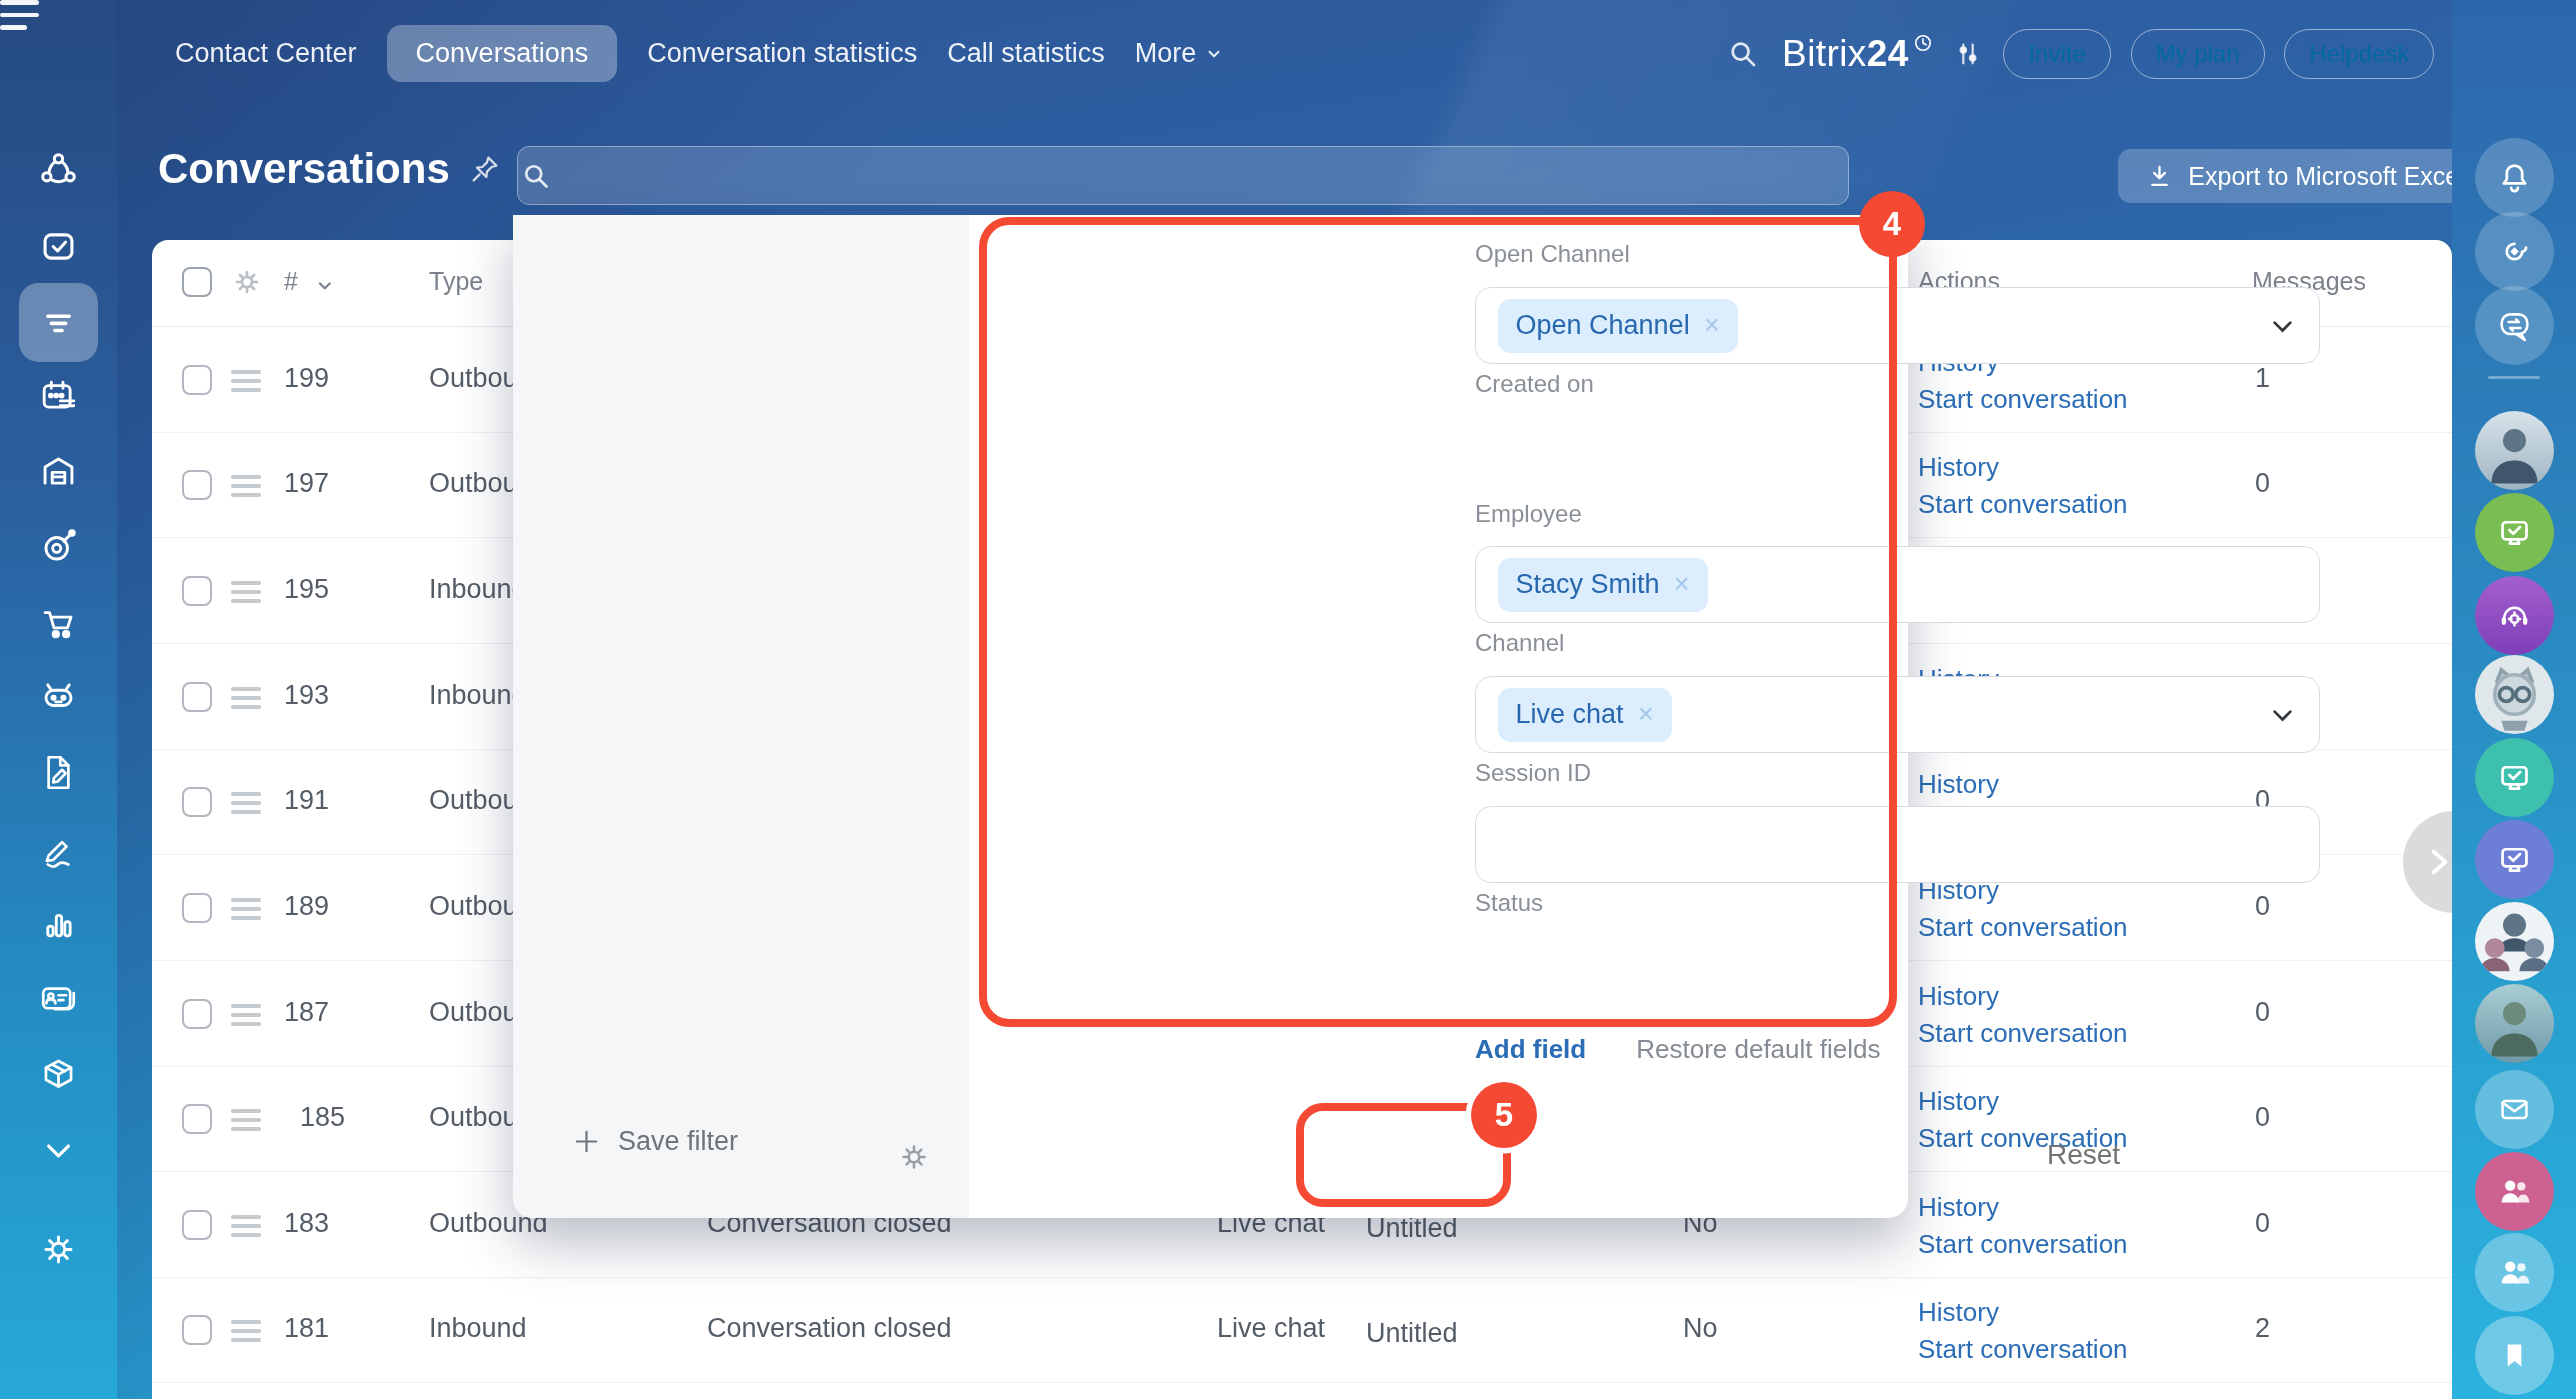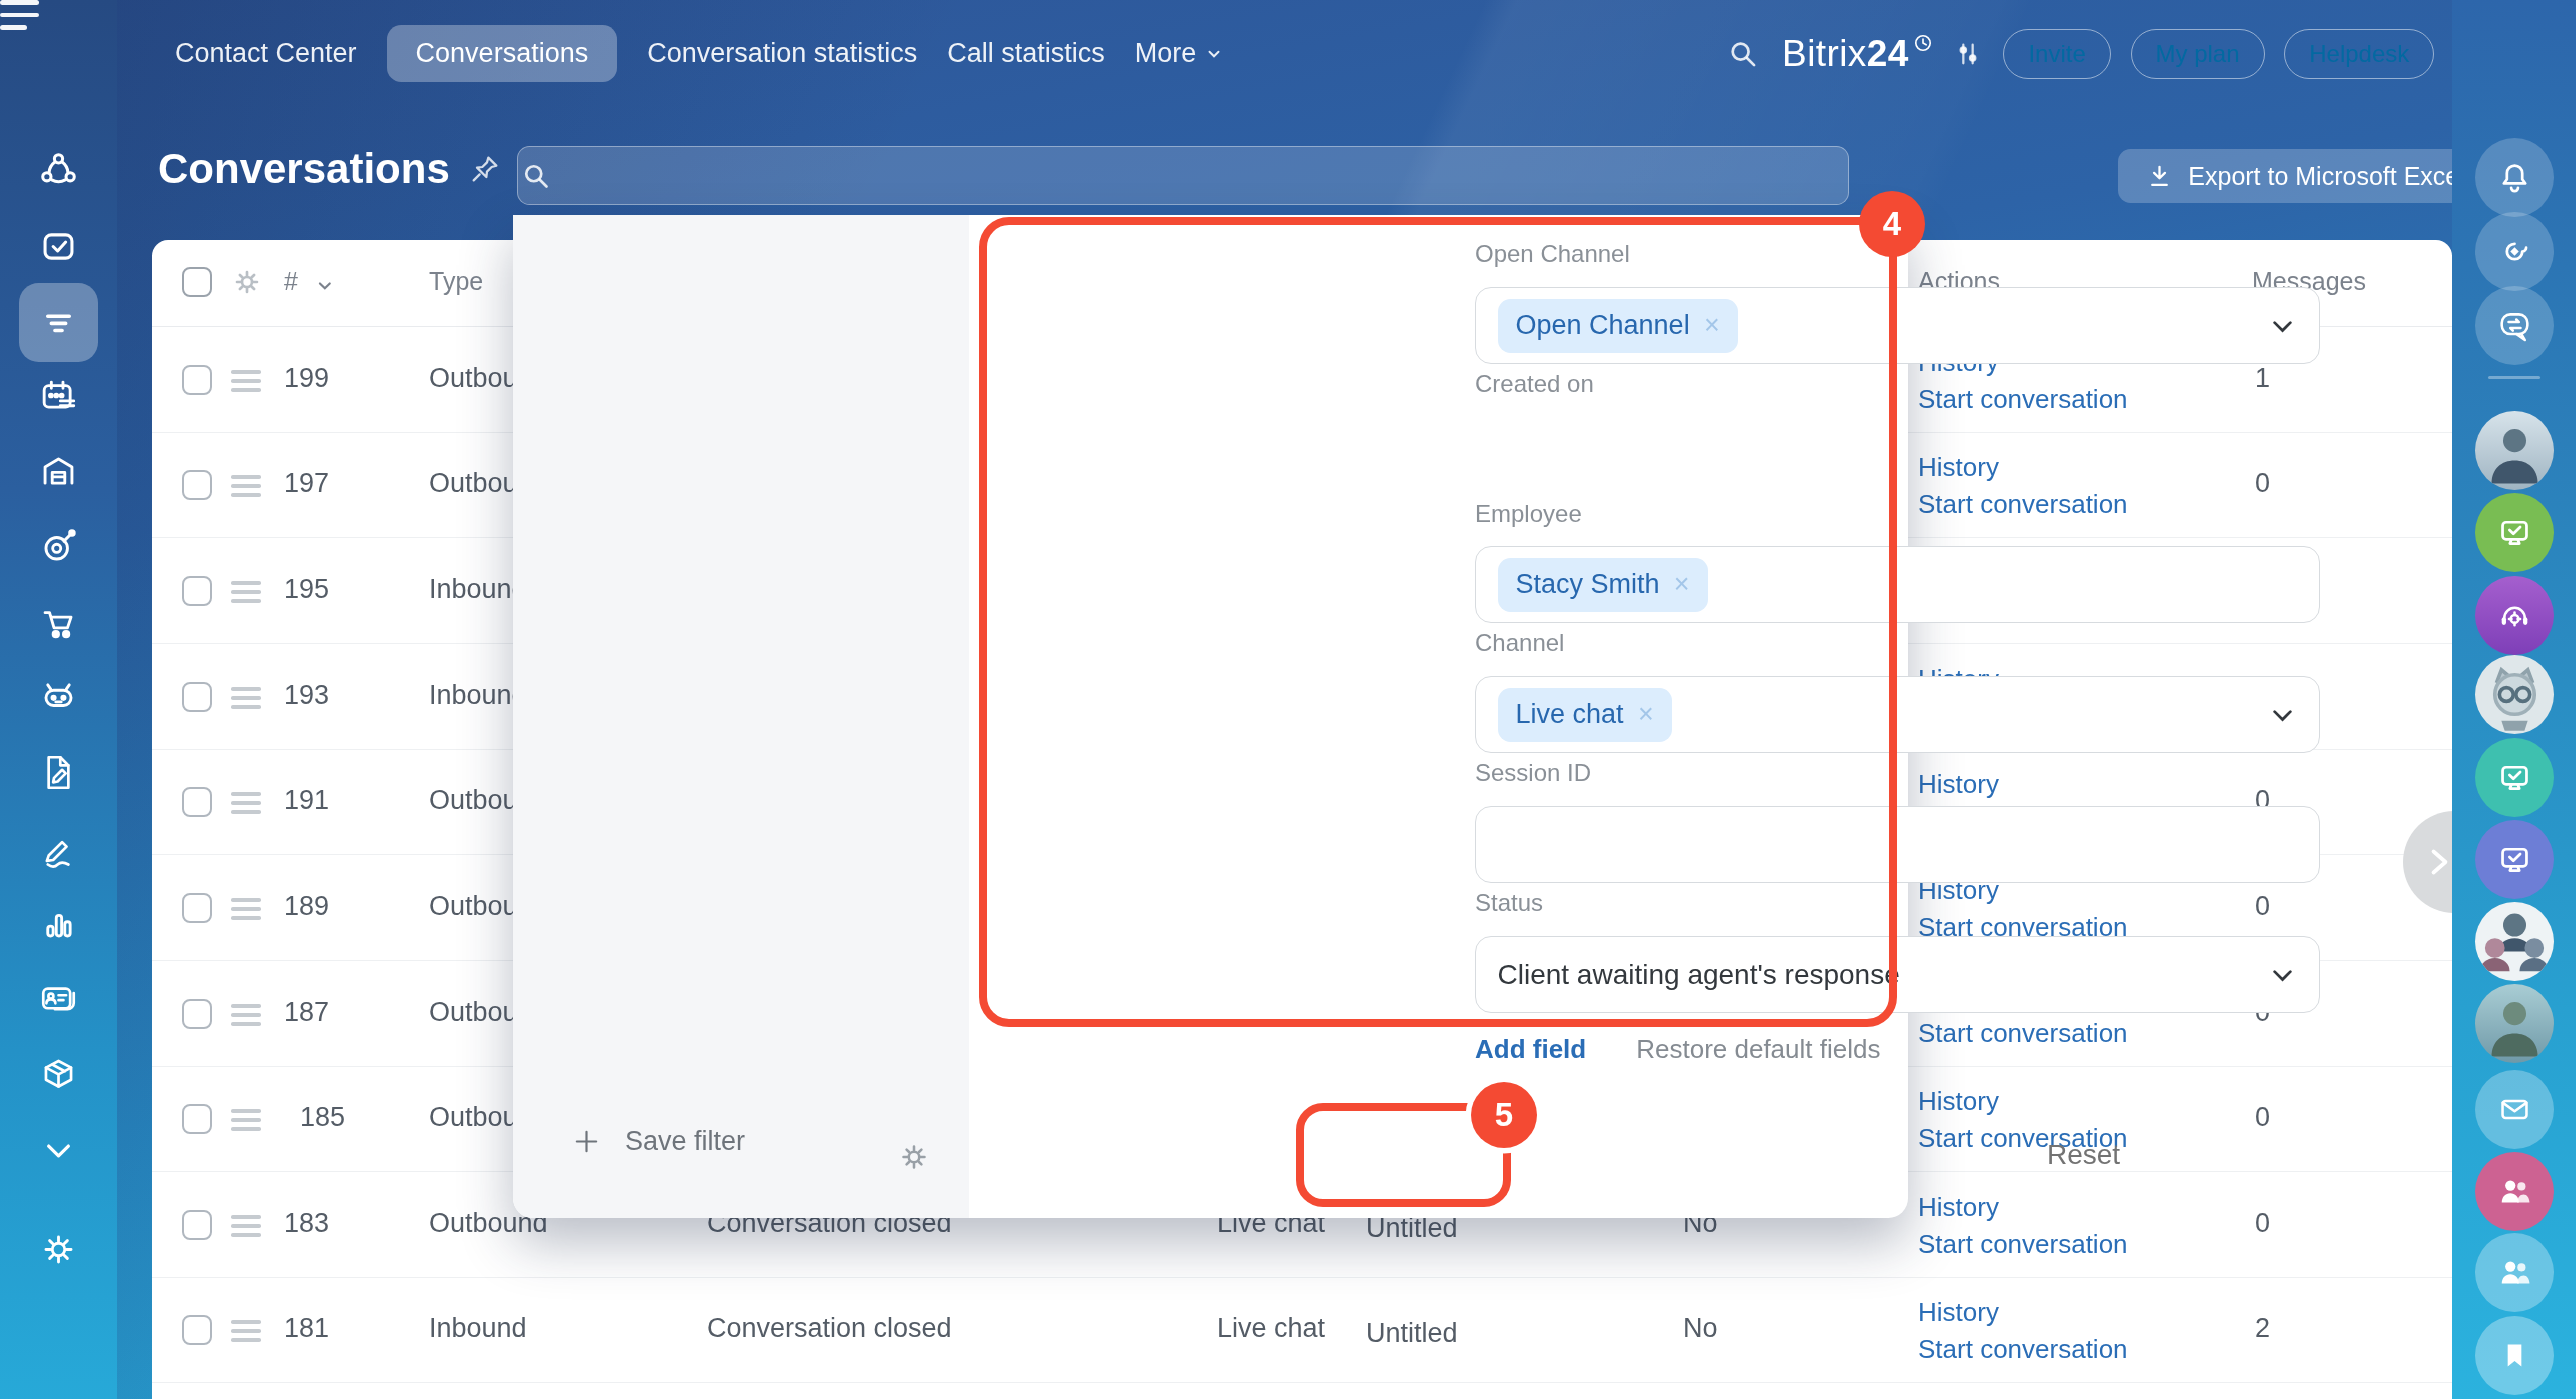--- a/index.html
+++ b/index.html
@@ -68,21 +68,21 @@
   .fp-right{flex:1;position:relative;border-radius:0 0 19.7px 0}
   .fld-label{position:absolute;left:506px;font-size:24px;color:#8a9097}
   .fld-box{position:absolute;left:506px;width:845px;height:77px;border:1.8px solid #d7dbdf;border-radius:16px;
       box-sizing:border-box;display:flex;align-items:center;padding:0 21.5px;cursor:pointer;background:#fff}
   .fld-box input{border:none;outline:none;flex:1;font-size:28px;font-family:inherit;background:transparent}
   .fld-value{font-size:28px;color:#33383d}
   .tag{background:#dcedfd;border-radius:12.5px;height:54px;display:flex;align-items:center;
       padding:0 18px;font-size:27px;color:#2767ae;gap:14.3px}
   .tag .x{color:#a3c6e9;font-size:27px;cursor:pointer}
   .chev{position:absolute;right:23px;top:50%;transform:translateY(-50%)}
-  .save-filter{position:absolute;left:59px;top:911px;display:flex;align-items:center;gap:24px;
+  .save-filter{position:absolute;left:59px;top:911px;display:flex;align-items:center;gap:17px;
       color:#6e747b;font-size:27px;cursor:pointer}
   .link-row{position:absolute;left:506px;top:819px;display:flex;gap:50px;font-size:26px}
   .add-field{color:#2a6db6;font-weight:bold;cursor:pointer}
   .restore{color:#858b92;cursor:pointer}
   .search-btn{position:absolute;left:797px;top:904px;width:190px;height:77px;border-radius:18px;
       background:#2d7ee3;box-shadow:0 0 0 6.3px #fff;display:flex;align-items:center;justify-content:center;
       gap:12.5px;color:#fff;font-size:28px;cursor:pointer}
   .reset-btn{position:absolute;left:1078px;top:924px;font-size:28px;color:#737373;cursor:pointer}
   
   .anno-box{left:979px;top:217px;width:918px;height:810px;border:8px solid #f44a33;border-radius:30px;
@@ -387,28 +387,20 @@
           </svg>
       </span>
     </div>
 
     <span class="fld-label" style="top:544px">Session ID</span>
     <div class="fld-box" style="top:591px">
       <input style="">
     </div>
 
     <span class="fld-label" style="top:674px">Status</span>
-    <div class="fld-box" style="top:721px">
-      <span class="fld-value">Client awaiting agent's response</span>
-      <span class="chev">
-        <svg width="27" height="27" viewBox="0 0 24 24" fill="none" stroke="#33383d" stroke-width="2.4" stroke-linecap="round">
-            <path d="M5 9 l7 7 7-7"></path>
-          </svg>
-      </span>
-    </div>
 
     <div class="link-row">
       <span class="add-field">Add field</span>
       <span class="restore">Restore default fields</span>
     </div>
 
     <span class="reset-btn">Reset</span>
   </div>
 </div>
 

